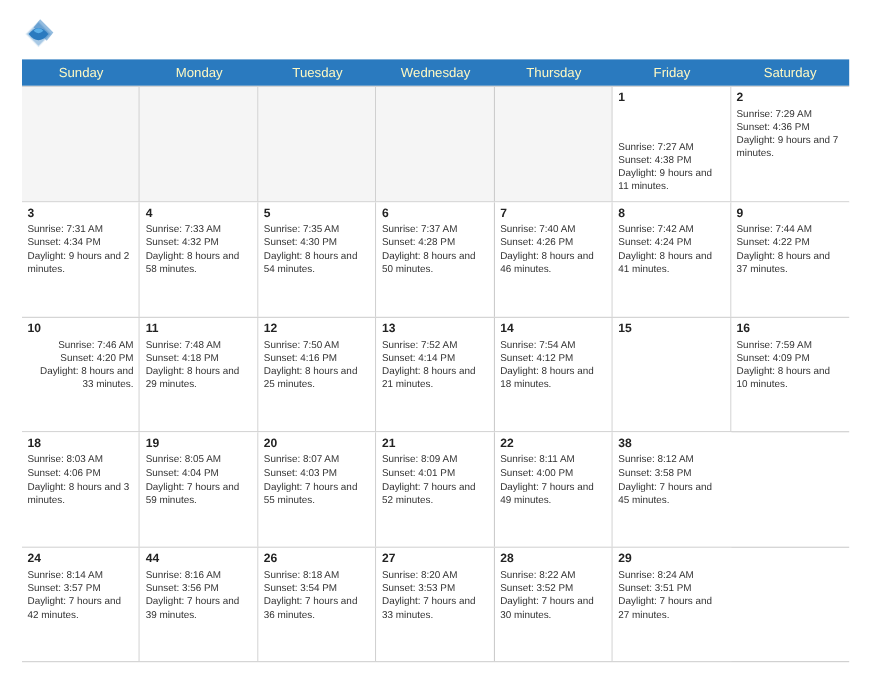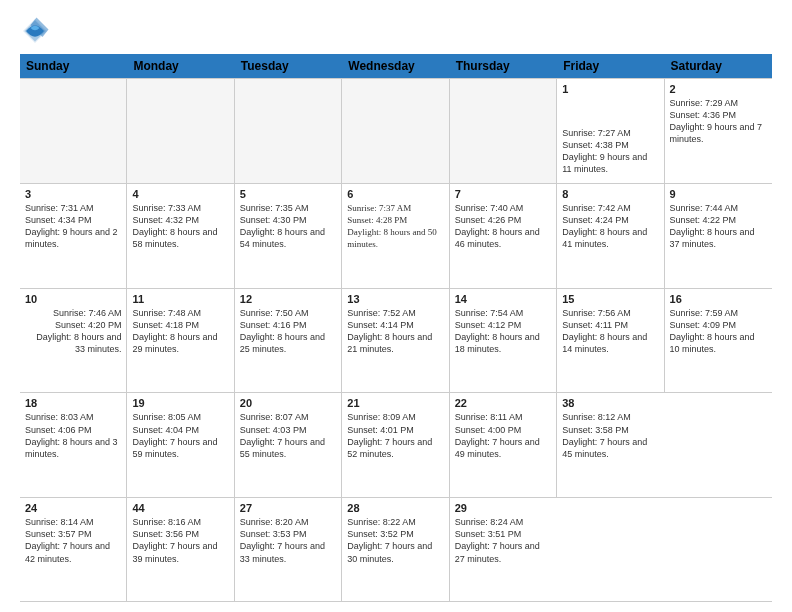--- a/index.html
+++ b/index.html
@@ -55,25 +55,25 @@
       flex: 1;
       display: flex;
       flex-direction: column;
     }
     .cal-header {
       display: grid;
       grid-template-columns: repeat(7, 1fr);
       background: #2a7abf;
     }
     .cal-header-cell {
-      color: #000000;
+      color: #fef9c3;
       font-size: 12px;
-      font-weight: bold;
+      font-weight: normal;
       padding: 5px 6px;
-      text-align: left;
+      text-align: center;
     }
     .cal-body {
       flex: 1;
       display: grid;
       grid-template-rows: repeat(5, 1fr);
     }
     .cal-row {
       display: grid;
       grid-template-columns: repeat(7, 1fr);
       border-top: 1px solid #ccc;
@@ -180,21 +180,21 @@
 Daylight: 8 hours and 58 minutes.</div>
           </div>
           <div class="cal-cell">
             <div class="day-num">5</div>
             <div class="cell-text" style="white-space: pre-line;">Sunrise: 7:35 AM
 Sunset: 4:30 PM
 Daylight: 8 hours and 54 minutes.</div>
           </div>
           <div class="cal-cell">
             <div class="day-num">6</div>
-            <div class="cell-text" style="white-space: pre-line; font-family: Liberation Serif, serif;">Sunrise: 7:37 AM
+            <div class="cell-text" style="white-space: pre-line;">Sunrise: 7:37 AM
 Sunset: 4:28 PM
 Daylight: 8 hours and 50 minutes.</div>
           </div>
           <div class="cal-cell">
             <div class="day-num">7</div>
             <div class="cell-text" style="white-space: pre-line;">Sunrise: 7:40 AM
 Sunset: 4:26 PM
 Daylight: 8 hours and 46 minutes.</div>
           </div>
           <div class="cal-cell">
@@ -236,23 +236,20 @@
 Daylight: 8 hours and 21 minutes.</div>
           </div>
           <div class="cal-cell">
             <div class="day-num">14</div>
             <div class="cell-text" style="white-space: pre-line;">Sunrise: 7:54 AM
 Sunset: 4:12 PM
 Daylight: 8 hours and 18 minutes.</div>
           </div>
           <div class="cal-cell">
             <div class="day-num">15</div>
-            <div class="cell-text" style="white-space: pre-line;">Sunrise: 7:56 AM
-Sunset: 4:11 PM
-Daylight: 8 hours and 14 minutes.</div>
           </div>
           <div class="cal-cell">
             <div class="day-num">16</div>
             <div class="cell-text" style="white-space: pre-line;">Sunrise: 7:59 AM
 Sunset: 4:09 PM
 Daylight: 8 hours and 10 minutes.</div>
           </div>
         </div>
         <div class="cal-row">
           <div class="cal-cell">
@@ -297,20 +294,26 @@
             <div class="day-num">24</div>
             <div class="cell-text" style="white-space: pre-line;">Sunrise: 8:14 AM
 Sunset: 3:57 PM
 Daylight: 7 hours and 42 minutes.</div>
           </div>
           <div class="cal-cell">
             <div class="day-num">44</div>
             <div class="cell-text" style="white-space: pre-line;">Sunrise: 8:16 AM
 Sunset: 3:56 PM
 Daylight: 7 hours and 39 minutes.</div>
+          </div>
+          <div class="cal-cell">
+            <div class="day-num">26</div>
+            <div class="cell-text" style="white-space: pre-line;">Sunrise: 8:18 AM
+Sunset: 3:54 PM
+Daylight: 7 hours and 36 minutes.</div>
           </div>
           <div class="cal-cell">
             <div class="day-num">27</div>
             <div class="cell-text" style="white-space: pre-line;">Sunrise: 8:20 AM
 Sunset: 3:53 PM
 Daylight: 7 hours and 33 minutes.</div>
           </div>
           <div class="cal-cell">
             <div class="day-num">28</div>
             <div class="cell-text" style="white-space: pre-line;">Sunrise: 8:22 AM

